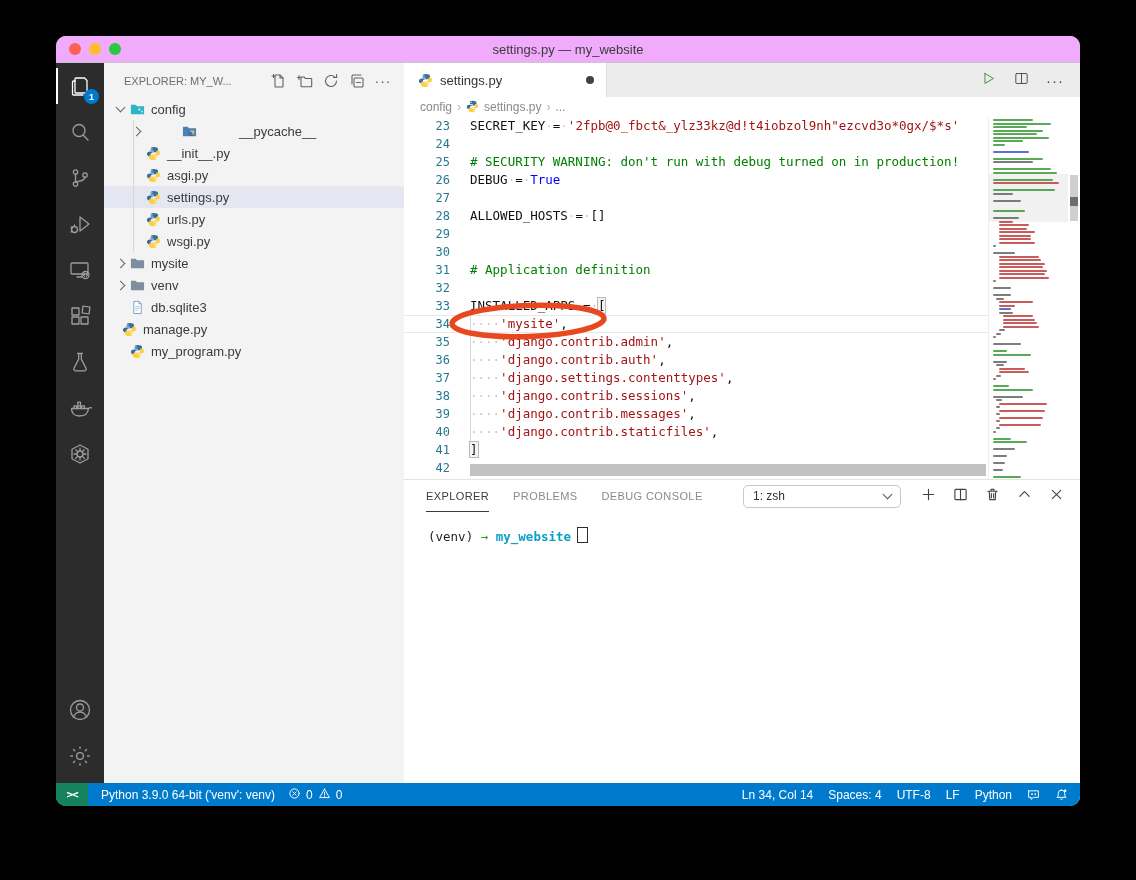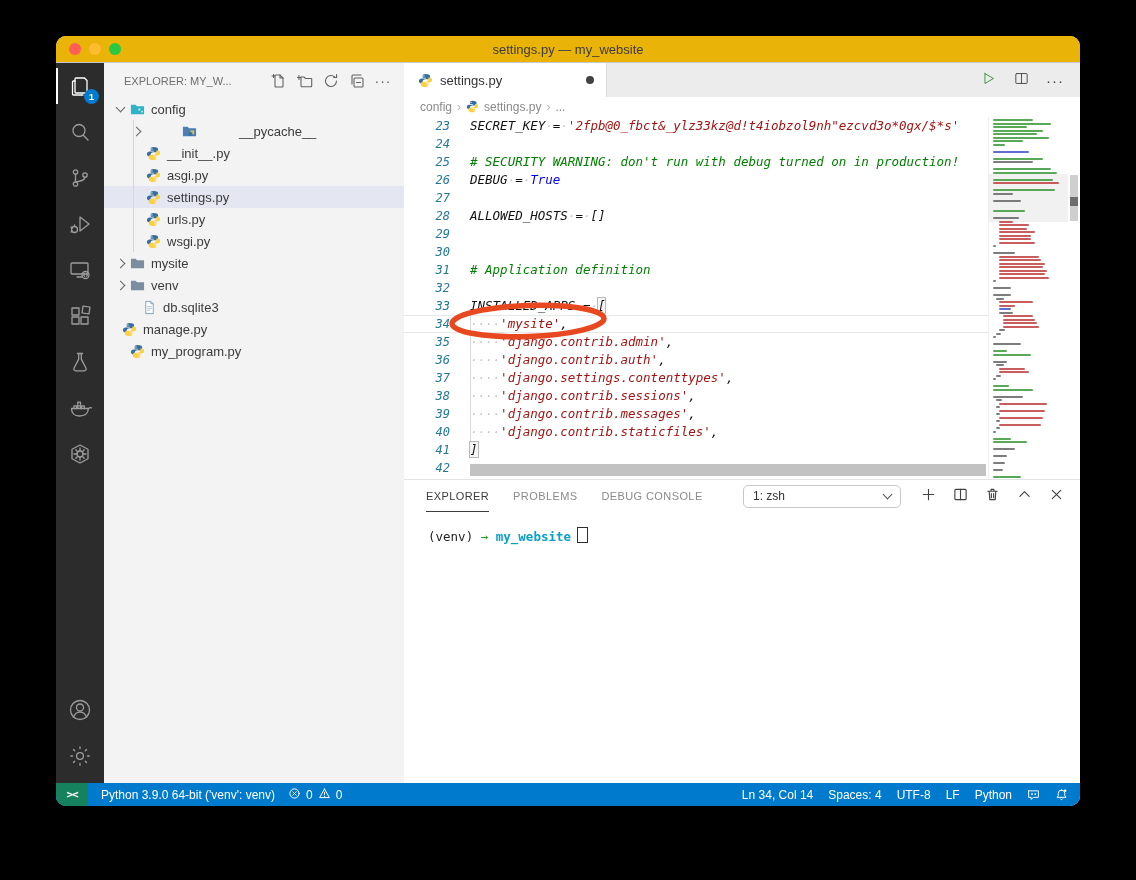--- a/index.html
+++ b/index.html
@@ -1,20 +1,20 @@
 <!DOCTYPE html>
 <html><head>
 <meta charset="utf-8">
 <style>
   html,body{margin:0;padding:0;}
   body{width:1136px;height:880px;background:#000;position:relative;font-family:"Liberation Sans",sans-serif;overflow:hidden;}
   .window{position:absolute;left:56px;top:36px;width:1024px;height:770px;border-radius:10px;overflow:hidden;
           background:#fff;display:flex;flex-direction:column;box-shadow:0 25px 70px rgba(0,0,0,.65);}
   
-  .titlebar{flex:0 0 26px;background:#eab308;border-bottom:1px solid #c8c8c8;display:flex;align-items:center;position:relative;}
+  .titlebar{flex:0 0 26px;background:#f0abfc;border-bottom:1px solid #c8c8c8;display:flex;align-items:center;position:relative;}
   .lights{position:absolute;left:13px;display:flex;gap:8px;}
   .light{width:12px;height:12px;border-radius:50%;}
   .light.red{background:#ff5f57;}.light.yellow{background:#febc2e;}.light.green{background:#28c840;}
   .title-text{margin:0 auto;font-size:13px;color:#3c3c3c;}
   
   .main{flex:1;display:flex;min-height:0;}
   .activitybar{width:48px;background:#2c2c2c;display:flex;flex-direction:column;align-items:center;}
   .ab-item{width:48px;height:46px;display:flex;align-items:center;justify-content:center;position:relative;color:#9d9d9d;}
   .ab-item.active{color:#ffffff;}
   .ab-item.active::before{content:"";position:absolute;left:0;top:5px;bottom:5px;width:2px;background:#fff;}
@@ -44,21 +44,21 @@
   .tab{width:178px;background:#fff;display:flex;align-items:center;gap:6px;padding:0 12px;font-size:13px;color:#333;border-right:1px solid #dedede;}
   .tab .tree-icon{margin-right:0;}
   .tab-dot{width:8px;height:8px;border-radius:50%;background:#424242;margin-left:auto;}
   .tab-actions{margin-left:auto;display:flex;align-items:center;gap:16px;padding-right:16px;color:#424242;}
   .tab-actions svg{width:17px;height:17px;stroke:currentColor;fill:none;stroke-width:1.3;stroke-linecap:round;stroke-linejoin:round;}
   .breadcrumb{flex:0 0 20px;display:flex;align-items:center;gap:5px;padding-left:16px;font-size:12px;color:#8a8a8a;background:#fff;}
   .bc-sep{color:#b5b5b5;font-size:12px;}
   .bc-icon svg{width:13px;height:13px;vertical-align:-2px;}
   
   .code-area{flex:1;position:relative;overflow:hidden;font-family:"DejaVu Sans Mono",monospace;font-size:12.5px;}
-  .code-scroll{position:absolute;left:0;top:0;right:92px;bottom:0;overflow:hidden;font-style:italic;}
+  .code-scroll{position:absolute;left:0;top:0;right:92px;bottom:0;overflow:hidden;}
   .code-line{display:flex;height:18px;line-height:18px;white-space:pre;}
   .code-line.current{box-shadow:inset 0 1px 0 #e8e8e8, inset 0 -1px 0 #e8e8e8;}
   .gutter-num{flex:0 0 66px;box-sizing:border-box;text-align:right;padding-right:20px;color:#237893;font-size:12px;}
   .lcontent{flex:1;color:#111;}
   .tk-p{color:#111;}.tk-s{color:#a31515;}.tk-k{color:#0000ff;}.tk-c{color:#008000;}.tk-w{color:#c6c6c6;}
   .tk-bm{color:#111;border:1px solid #b9b9b9;background:rgba(0,0,0,.04);margin:0 -1px;}
   .code-guide{position:absolute;left:66px;top:198px;height:126px;width:1px;background:#d8d8d8;}
   .annotation{position:absolute;left:42px;top:183px;pointer-events:none;}
   .minimap{position:absolute;top:0;right:12px;bottom:0;width:80px;border-left:1px solid #eeeeee;padding-top:2px;box-sizing:border-box;}
   .mm-row{height:2px;margin:0 4px 1.5px 4px;border-radius:1px;opacity:.85;}
@@ -325,21 +325,21 @@
             <span class="chev-slot">
               <span class="chev right"></span>
             </span>
             <span class="tree-icon">
               <svg viewBox="0 0 16 16">
                 <path fill="#7d8da0" d="M1 3h5l1.5 1.5H15V13H1V3z"></path>
               </svg>
             </span>
             <span>venv</span>
           </div>
-          <div class="tree-row" style="padding-left: 20px;">
+          <div class="tree-row" style="padding-left: 8px;">
             <span class="chev-slot"></span>
             <span class="tree-icon">
               <svg viewBox="0 0 16 16">
                 <path fill="#fff" stroke="#7ba0c0" stroke-width="1" d="M4 1.5h5.5L12 4v10.5H4V1.5z"></path>
                 <path fill="none" stroke="#7ba0c0" d="M9.5 1.5V4H12"></path>
                 <path stroke="#aac4da" d="M5.5 7h5M5.5 9h5M5.5 11h3"></path>
               </svg>
             </span>
             <span>db.sqlite3</span>
           </div>

